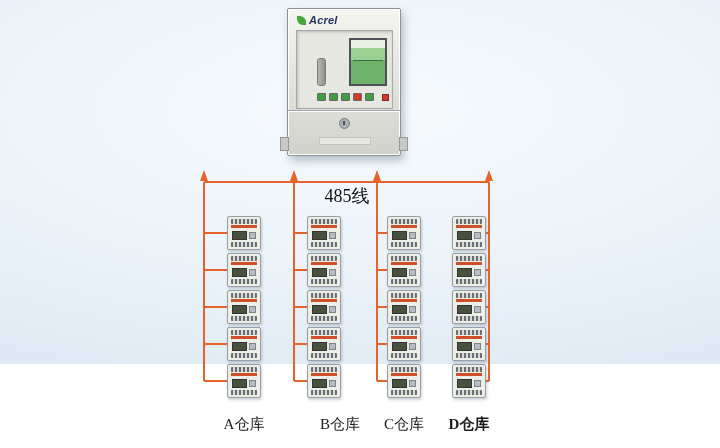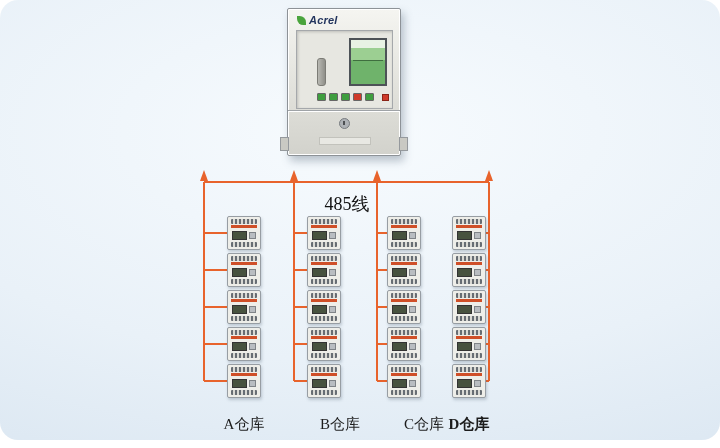--- a/index.html
+++ b/index.html
@@ -1,18 +1,18 @@
 <!DOCTYPE html>
 <html style="--bus: #e8632c; --brand-green: #4aa43c;"><head>
 <meta charset="utf-8">
 <style>
   html,body{margin:0;padding:0;}
   body{width:720px;height:448px;overflow:hidden;font-family:"Liberation Sans",sans-serif;}
-  .stage{position:relative;width:720px;height:440px;
-    background:radial-gradient(120% 95% at 50% 30%, #f7fbfe 0%, #e9f1f8 55%, #d7e4f0 100%);border-radius:18px;}
+  .stage{position:relative;width:720px;height:364px;
+    background:radial-gradient(120% 95% at 50% 30%, #f7fbfe 0%, #e9f1f8 55%, #d7e4f0 100%);}
 
   
   #wiring{position:absolute;left:0;top:0;}
   #wiring .wire{stroke:var(--bus,#e8632c);stroke-width:2;fill:none;}
   #wiring .arrow{fill:var(--bus,#e8632c);}
 
   
   .cabinet{position:absolute;left:287px;top:8px;width:112px;height:146px;
     background:linear-gradient(180deg,#f5f5f1,#e0e0da 60%,#d2d2cc);
     border:1px solid #8d9297;border-radius:2px;
@@ -51,24 +51,24 @@
     display:flex;flex-direction:column;justify-content:space-between;}
   .d-top,.d-bot{height:5px;border-radius:1px;
     background:repeating-linear-gradient(90deg,#676d73 0 2px,#d9d9d4 2px 4px);}
   .d-stripe{height:3px;background:#cf4f28;margin-top:1px;}
   .d-mid{flex:1;display:flex;align-items:center;justify-content:space-between;padding:1px 1px;}
   .d-lcd{width:13px;height:7px;background:#47523f;border:1px solid #333;display:inline-block;}
   .d-key{width:5px;height:5px;background:#b9bdc1;border:1px solid #7f8387;display:inline-block;}
 
   
   .bus-label{position:absolute;left:347px;top:184px;transform:translateX(-50%);
-    font-family:"Liberation Serif","DejaVu Serif",serif;font-size:18px;color:#111;margin-top:8px;}
+    font-family:"Liberation Serif","DejaVu Serif",serif;font-size:18px;color:#111;}
   .wh-label{position:absolute;top:415px;transform:translateX(-50%);
     font-family:"Liberation Serif","DejaVu Serif",serif;font-size:15px;color:#1c1c1c;}
-  .wh-label.a{left:244px;text-align:center;} .wh-label.b{left:340px;} .wh-label.c{left:404px;margin-left:20px;} .wh-label.d{left:469px;font-weight:bold;}
+  .wh-label.a{left:244px;text-align:center;} .wh-label.b{left:340px;} .wh-label.c{left:404px;} .wh-label.d{left:469px;font-weight:bold;}
 </style>
 </head>
 <body>
 
 <div class="stage">
 
   <svg id="wiring" width="720" height="448" viewBox="0 0 720 448">
     <path class="wire" d="M204 182 H489"></path>
     <path class="wire" d="M204 182 V381"></path>
     <path class="wire" d="M294 182 V381"></path>

